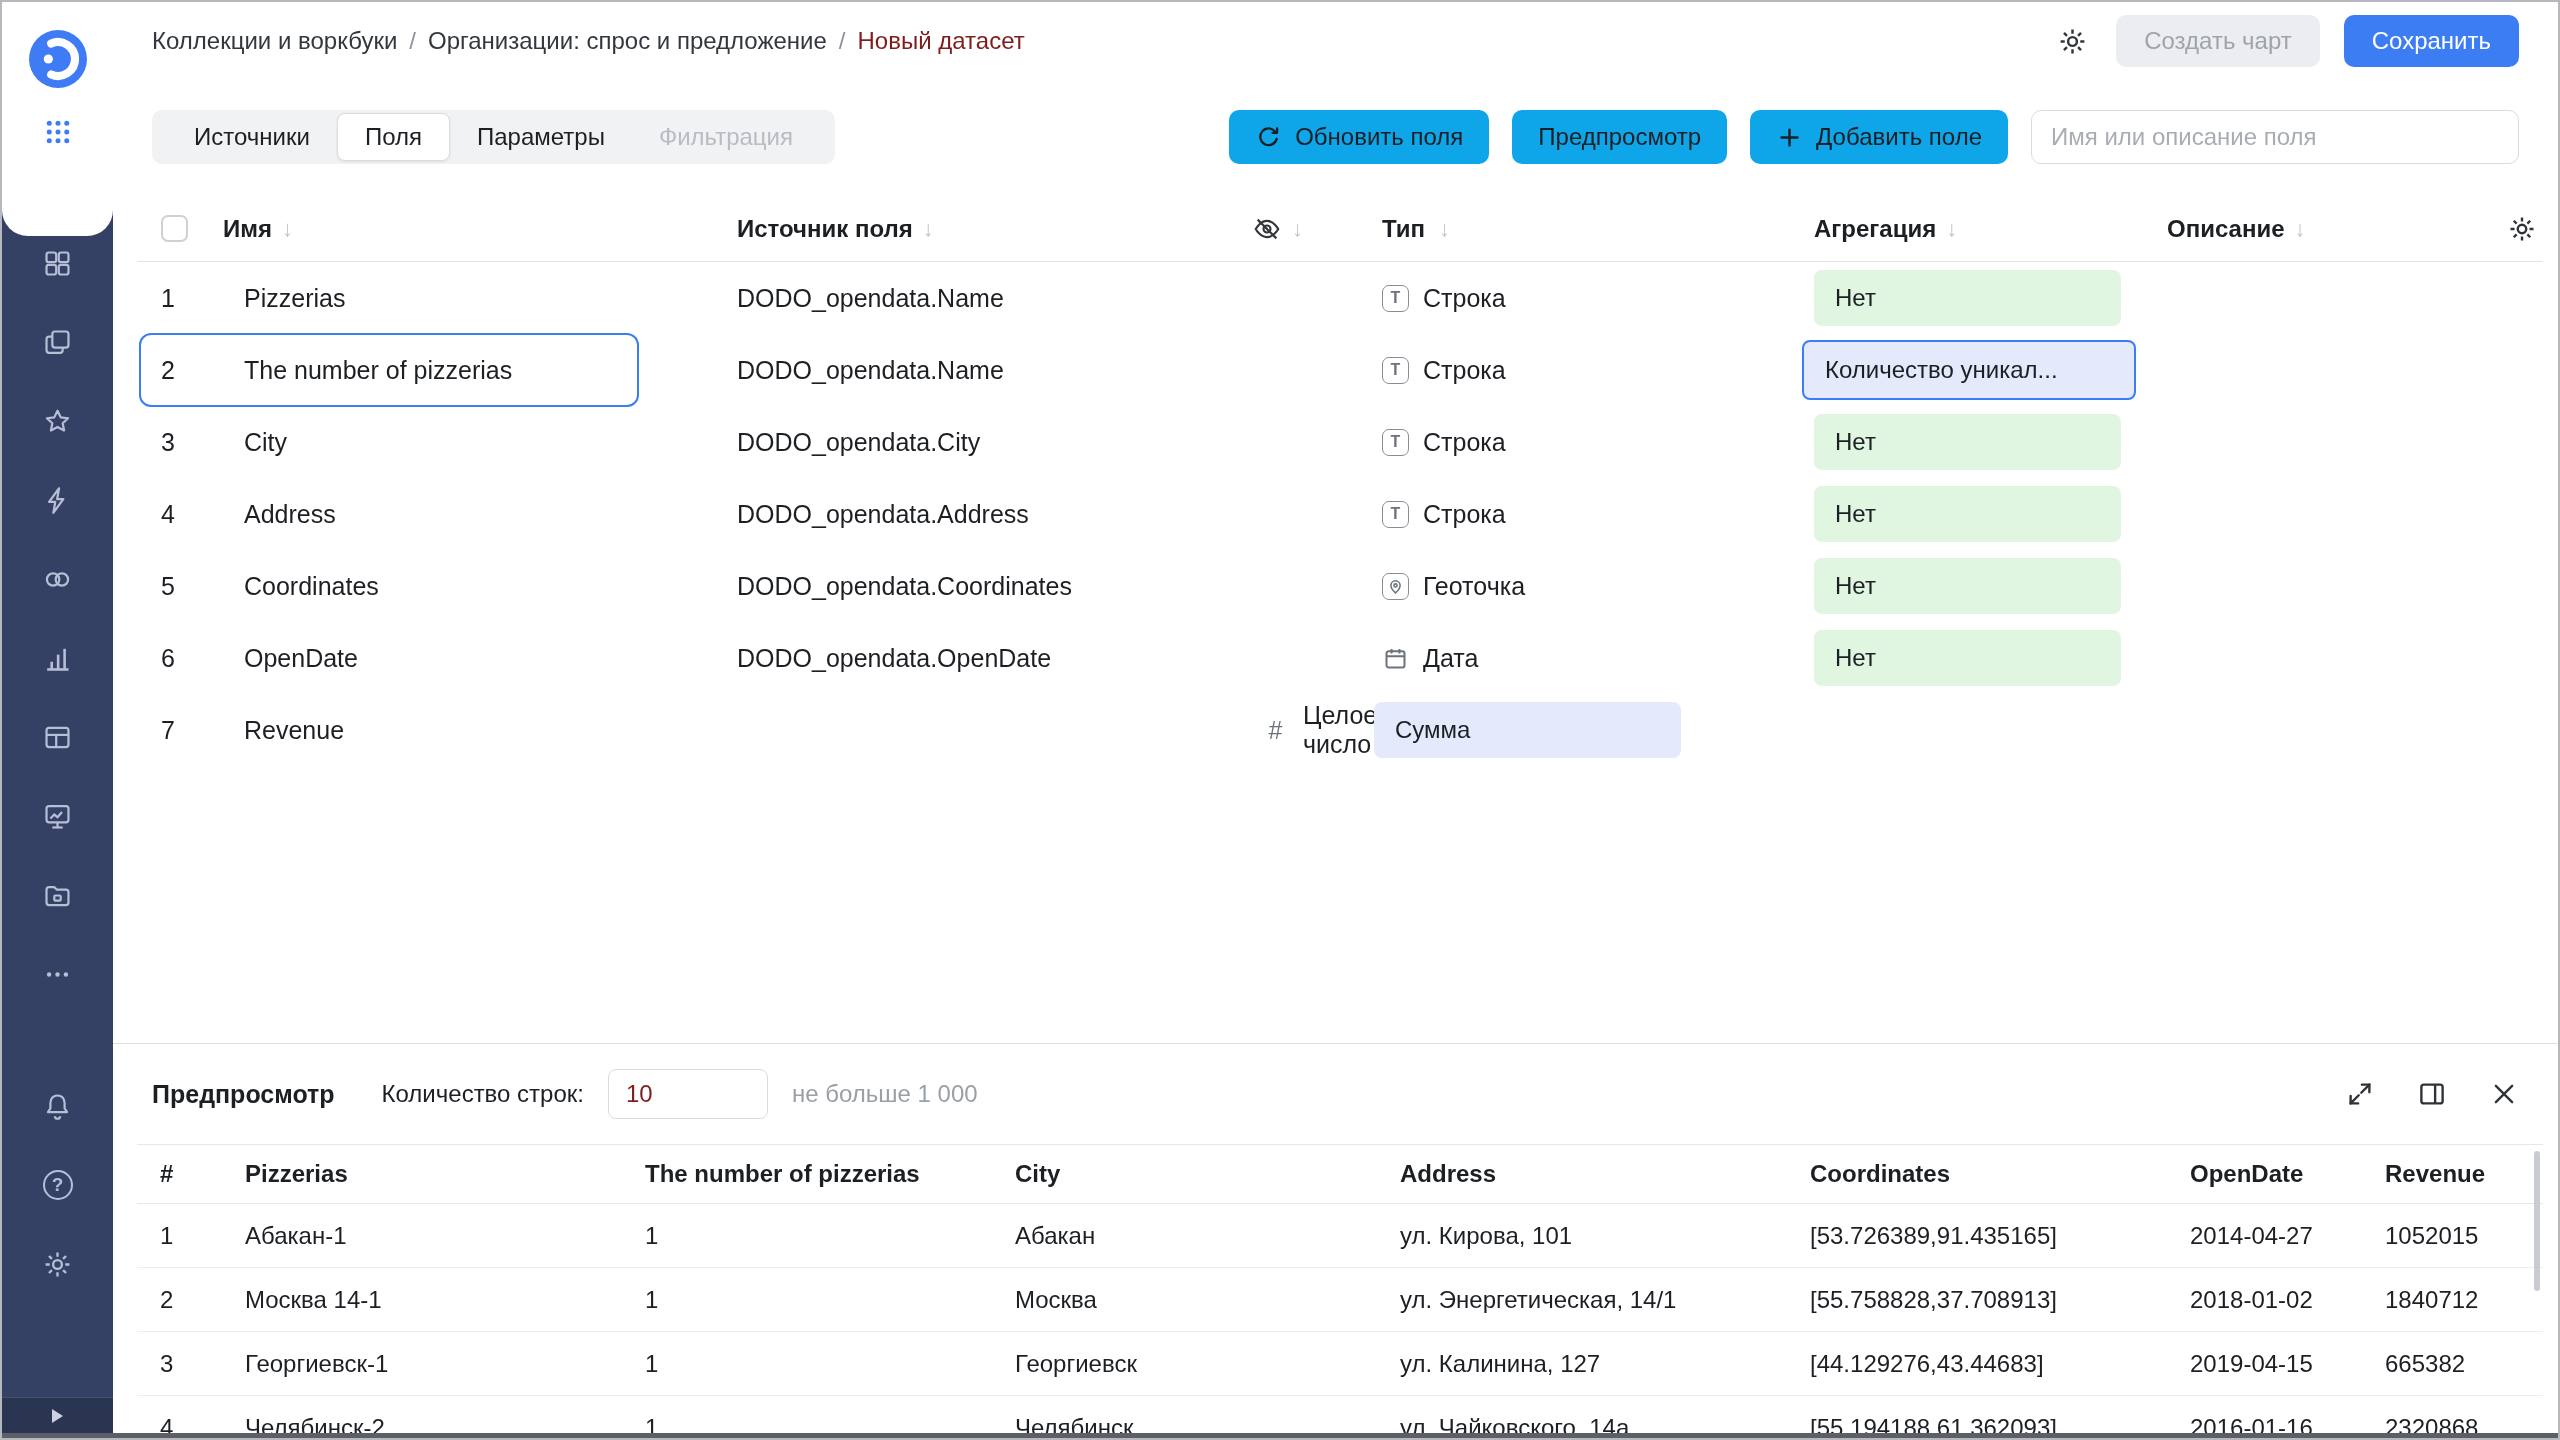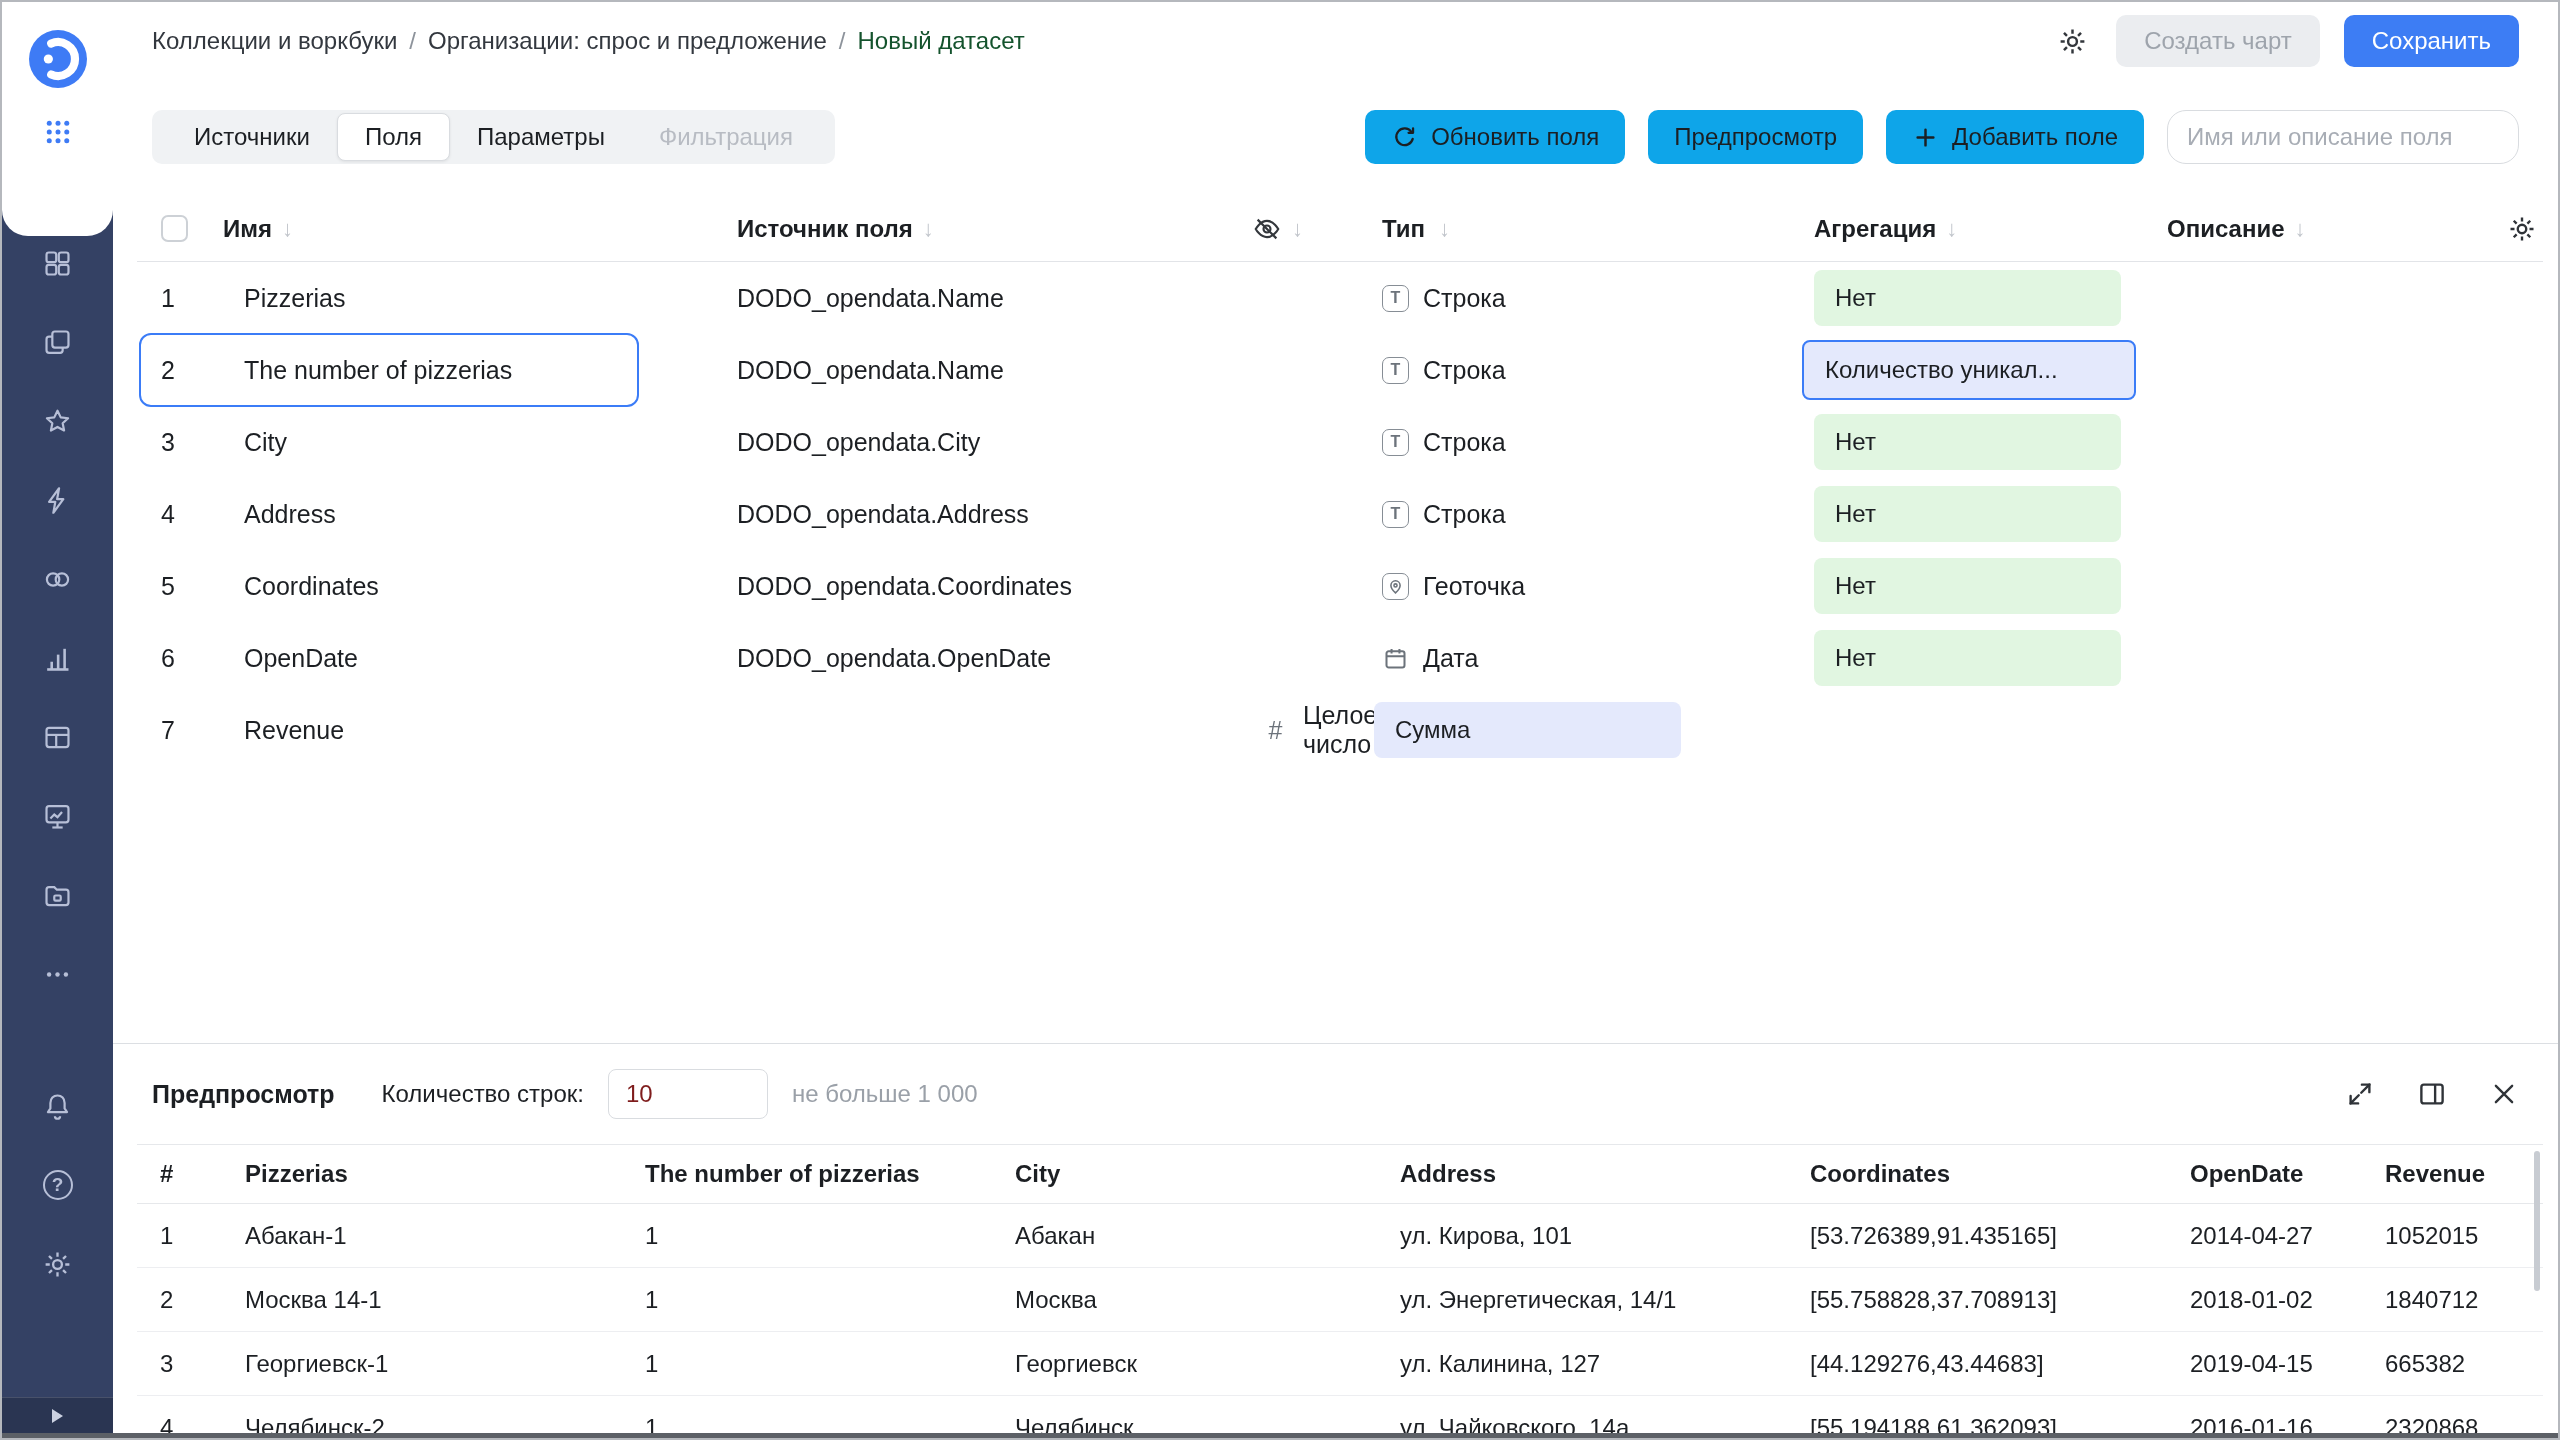--- a/index.html
+++ b/index.html
@@ -20,39 +20,39 @@
   .help-circle { width:30px; height:30px; border:2px solid #b7bfd7; border-radius:50%; color:#b7bfd7; font-size:19px; font-weight:700; display:flex; align-items:center; justify-content:center; }
   .side-footer { position:absolute; left:0; bottom:5px; width:111px; height:36px; background:rgba(0,0,0,.18); border-top:1px solid rgba(255,255,255,.14); display:flex; align-items:center; justify-content:center; cursor:pointer; }
   .play-tri { width:0; height:0; border-left:11px solid #ccd2e2; border-top:7px solid transparent; border-bottom:7px solid transparent; }
 
   
   .content { position:relative; margin-left:111px; height:100%; }
 
   .topbar { height:78px; display:flex; align-items:center; padding:0 39px; }
   .breadcrumb { display:flex; align-items:center; gap:12px; font-size:24px; }
   .crumb { color:#33383f; cursor:pointer; }
-  .crumb.current { color:#14532d; cursor:default; }
+  .crumb.current { color:#7f1d1d; cursor:default; }
   .crumb-sep { color:#8d939b; }
   .topbar-right { margin-left:auto; display:flex; align-items:center; gap:24px; }
   .icon-btn { width:40px; height:40px; display:flex; align-items:center; justify-content:center; color:#33373c; cursor:pointer; }
   .icon-btn svg { width:31px; height:31px; }
   .btn { height:52px; border:none; border-radius:10px; font-size:24px; font-family:inherit; padding:0 28px; cursor:pointer; }
   .btn-ghost-disabled { background:#ebedf0; color:#9ea4ac; cursor:default; }
   .btn-primary { background:#3d7df4; color:#fff; }
 
   
   .toolbar { margin-top:30px; padding:0 39px; display:flex; align-items:center; }
   .tabs { display:flex; align-items:center; background:#f0f2f4; border-radius:10px; padding:15px; height:54px; }
   .tab { height:48px; display:flex; align-items:center; padding:0 27px; font-size:24px; border-radius:8px; color:#1c1f23; cursor:pointer; white-space:nowrap; }
   .tab.active { background:#fff; border:1px solid #d9dce0; box-shadow:0 1px 3px rgba(0,0,0,.08); }
   .tab.disabled { color:#b8bcc3; cursor:default; }
   .toolbar-right { margin-left:auto; display:flex; align-items:center; gap:23px; }
   .tbtn { height:54px; display:flex; align-items:center; gap:13px; background:#0ea5e9; border:none; border-radius:10px; padding:0 26px; font-size:24px; font-family:inherit; color:#1c1f23; cursor:pointer; white-space:nowrap; }
   .tbtn svg { width:27px; height:27px; }
-  .search-input { width:352px; height:54px; border:1px solid #d9dce0; border-radius:19px; padding:0 19px; font-size:24px; font-family:inherit; color:#1c1f23; outline:none; }
+  .search-input { width:488px; height:54px; border:1px solid #d9dce0; border-radius:10px; padding:0 19px; font-size:24px; font-family:inherit; color:#1c1f23; outline:none; }
   .search-input::placeholder { color:#a8adb5; }
 
   
   .fields { margin:32px 15px 0 24px; }
   .f-grid { display:grid; grid-template-columns:80px 510px 515px 120px 440px 340px 330px minmax(0,1fr); align-items:center; }
   .f-head { height:66px; border-bottom:1px solid #e2e4e8; font-weight:600; font-size:24px; }
   .f-head .c { display:flex; align-items:center; gap:10px; }
   .sort { color:#c2c6cc; font-size:22px; font-weight:400; cursor:pointer; }
   .checkbox { width:27px; height:27px; border:2px solid #cdd1d6; border-radius:7px; background:#fff; cursor:pointer; }
   .f-row { height:72px; position:relative; font-size:25px; }

